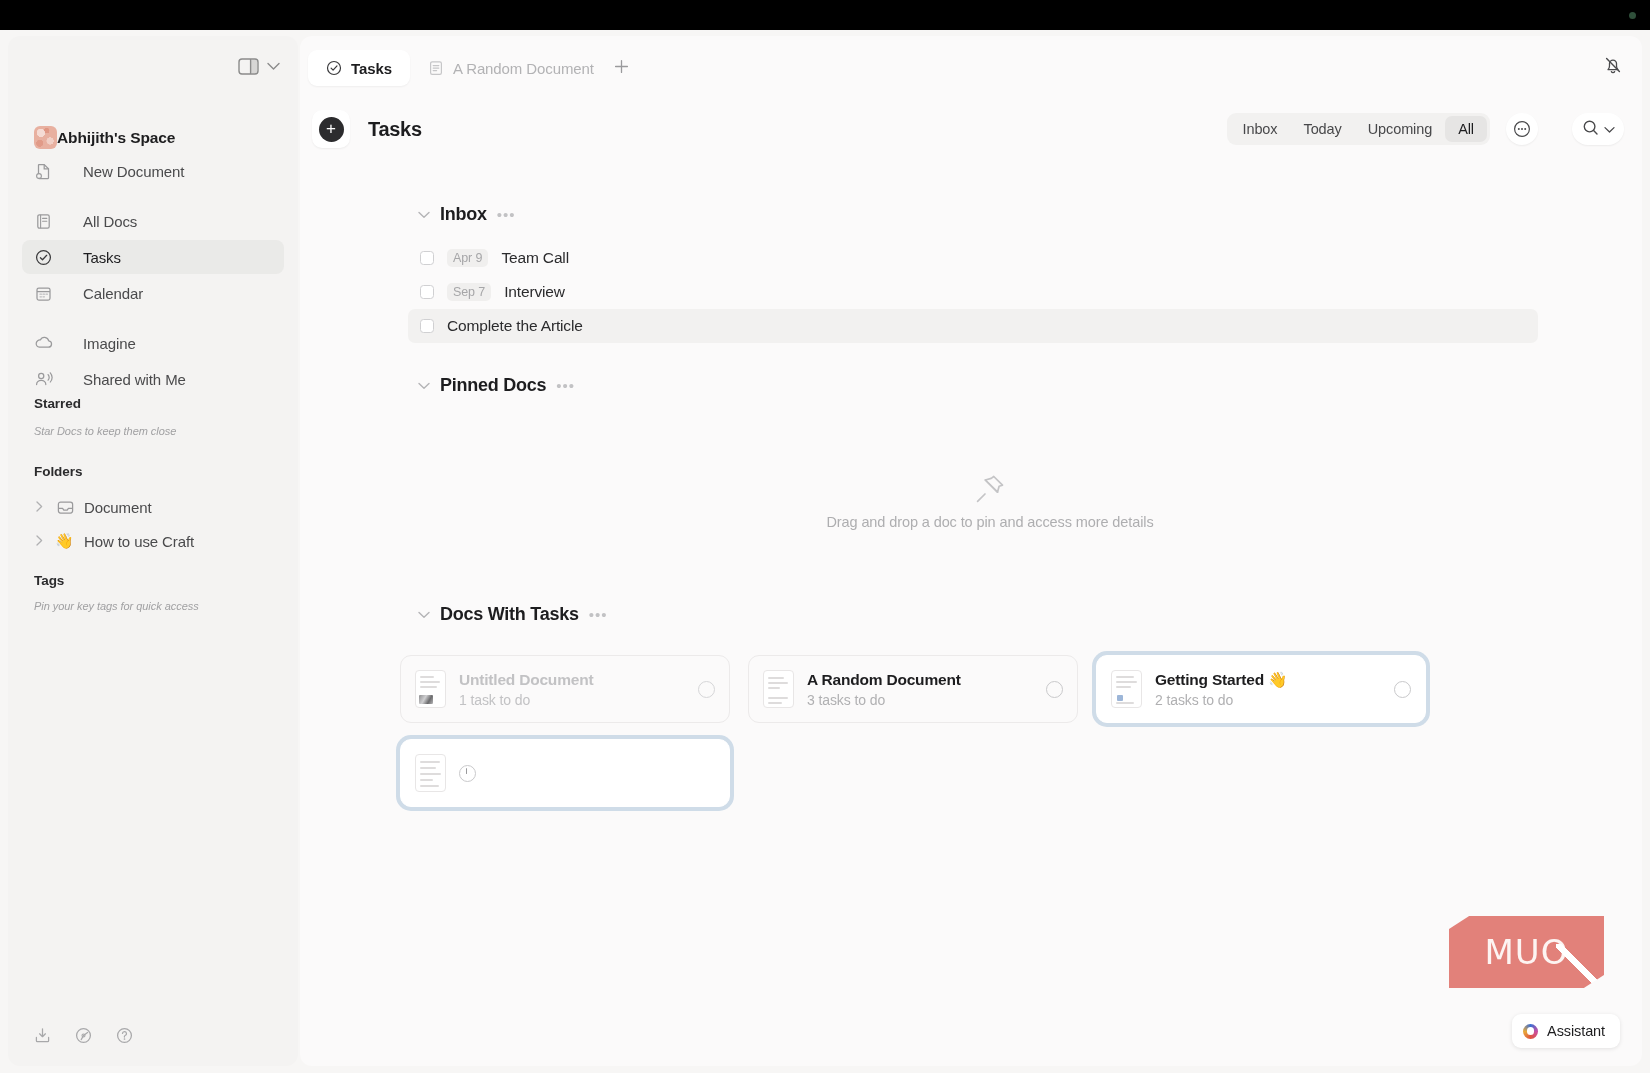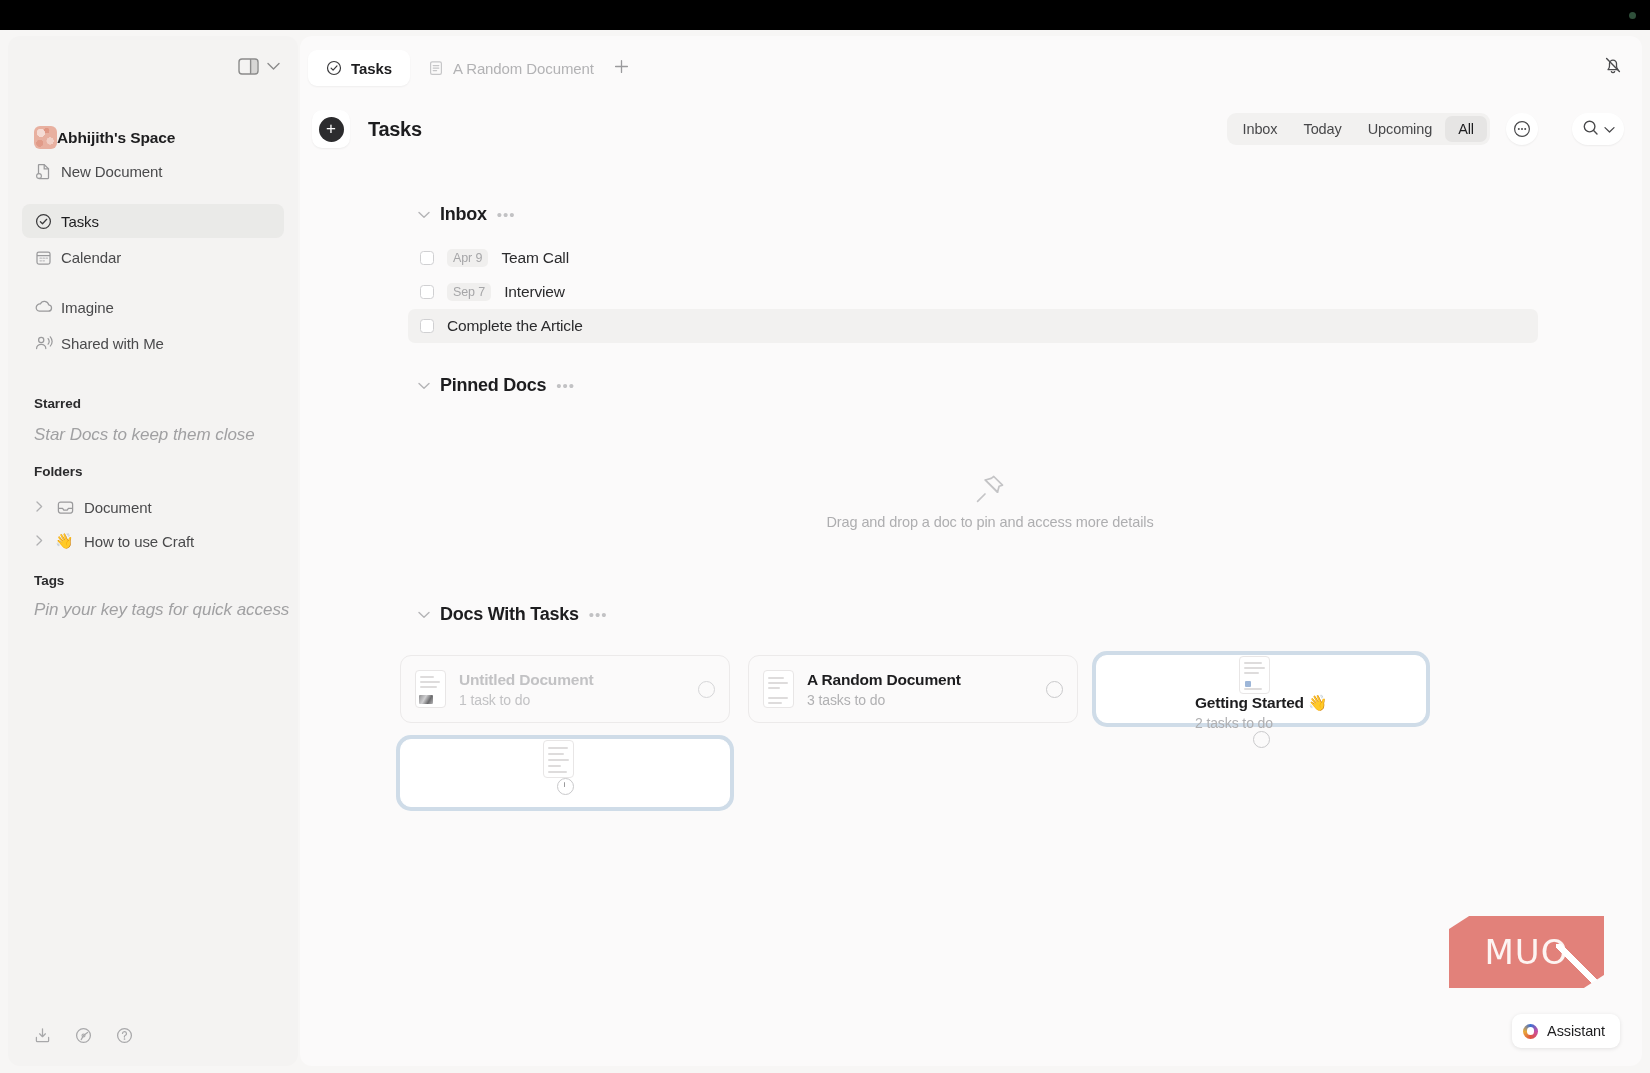--- a/index.html
+++ b/index.html
@@ -62,21 +62,21 @@
   }
   .space-name {
     font-size: 15.5px; font-weight: 700; color: #1d1d1f;
     letter-spacing: -0.1px;
   }
   .nav {
     position: absolute; left: 14px; top: 118px;
     width: 262px;
   }
   .nav-item {
-    display: flex; align-items: center; gap: 8px;
+    display: flex; align-items: center; gap: 30px;
     height: 34px; padding: 0 12px; margin: 0 0 2px 0;
     border-radius: 8px; cursor: default;
   }
   .nav-item .lbl {
     font-size: 15px; color: #4a4a4c; letter-spacing: -0.1px;
   }
   .nav-item.active { background: #eaeae8; }
   .nav-item.active .lbl { color: #1d1d1f; }
   .nav-gap { height: 14px; }
   .nav-ico {
@@ -85,21 +85,21 @@
   }
   .nav-item.active .nav-ico { color: #3a3a3c; }
 
   .sb-section-title {
     position: absolute; left: 26px;
     font-size: 13.5px; font-weight: 700; color: #2b2b2d;
     letter-spacing: -0.05px;
   }
   .sb-section-hint {
     position: absolute; left: 26px;
-    font-size: 17px; font-style: italic; color: #a0a0a2;
+    font-size: 11px; font-style: italic; color: #a0a0a2;
     letter-spacing: -0.05px;
   }
   .folder-row {
     position: absolute; left: 20px;
     display: flex; align-items: center; gap: 10px;
     height: 30px; padding: 0 8px; border-radius: 7px;
   }
   .folder-row .chev { color: #b0b0b2; font-size: 11px; width: 10px; }
   .folder-row .fico { width: 18px; height: 18px; display:flex; align-items:center; justify-content:center; color:#9a9a9c; font-size: 15px;}
   .folder-row .flbl { font-size: 15px; color: #4a4a4c; letter-spacing: -0.1px;}
@@ -239,21 +239,20 @@
   .card {
     position: relative;
     width: 330px; height: 68px;
     background: #fbfafa; border: 1px solid #eceaea;
     border-radius: 11px;
     display: flex; align-items: center; padding: 0 14px;
   }
   .card.sel {
     background: #ffffff; border-color: #ffffff;
     box-shadow: 0 0 0 4px #cfdce8, 0 1px 3px rgba(0,0,0,.08);
-    flex-direction: column;
   }
   .card.dim .c-title, .card.dim .c-sub { color: #c2c2c4; }
   .thumb {
     width: 31px; height: 38px; border-radius: 4px;
     background: #ffffff; border: 1px solid #e8e6e6;
     margin-right: 13px; flex: none;
     position: relative; overflow: hidden;
   }
   .thumb .ln { position: absolute; left: 4px; height: 2px; background: #dedcdc; border-radius: 1px; }
   .thumb .sq { position: absolute; width: 6px; height: 6px; background: #9db6d8; border-radius: 1px; }
@@ -349,20 +348,30 @@
               <path d="M4 1.5h5.2L13.5 5.8V15a.5.5 0 0 1-.5.5H4a.5.5 0 0 1-.5-.5V2a.5.5 0 0 1 .5-.5z" stroke="#9a9a9c" stroke-width="1.25"></path>
               <path d="M9.2 1.6v4.3h4.3" stroke="#9a9a9c" stroke-width="1.25"></path>
               <circle cx="4" cy="13" r="2.4" fill="#f4f3f2" stroke="#9a9a9c" stroke-width="1.1"></circle>
             </svg>
           </span>
           <span class="lbl">New Document</span>
         </div>
 
         <div class="nav-gap"></div>
 
+        <div class="nav-item">
+          <span class="nav-ico">
+            <svg width="17" height="17" viewBox="0 0 17 17" fill="none">
+              <rect x="2.8" y="1.8" width="11.4" height="13.4" rx="1.6" stroke="#9a9a9c" stroke-width="1.25"></rect>
+              <path d="M5.6 1.8v13.4" stroke="#9a9a9c" stroke-width="1.1"></path>
+              <path d="M7.6 5.4h4.2M7.6 8.2h4.2" stroke="#9a9a9c" stroke-width="1.1" stroke-linecap="round"></path>
+            </svg>
+          </span>
+          <span class="lbl">All Docs</span>
+        </div>
 
         <div class="nav-item active">
           <span class="nav-ico">
             <svg width="17" height="17" viewBox="0 0 17 17" fill="none">
               <circle cx="8.5" cy="8.5" r="6.9" stroke="#3a3a3c" stroke-width="1.25"></circle>
               <path d="M5.4 8.7 L7.5 10.8 L11.7 6.3" stroke="#3a3a3c" stroke-width="1.25" stroke-linecap="round" stroke-linejoin="round"></path>
             </svg>
           </span>
           <span class="lbl">Tasks</span>
         </div>

